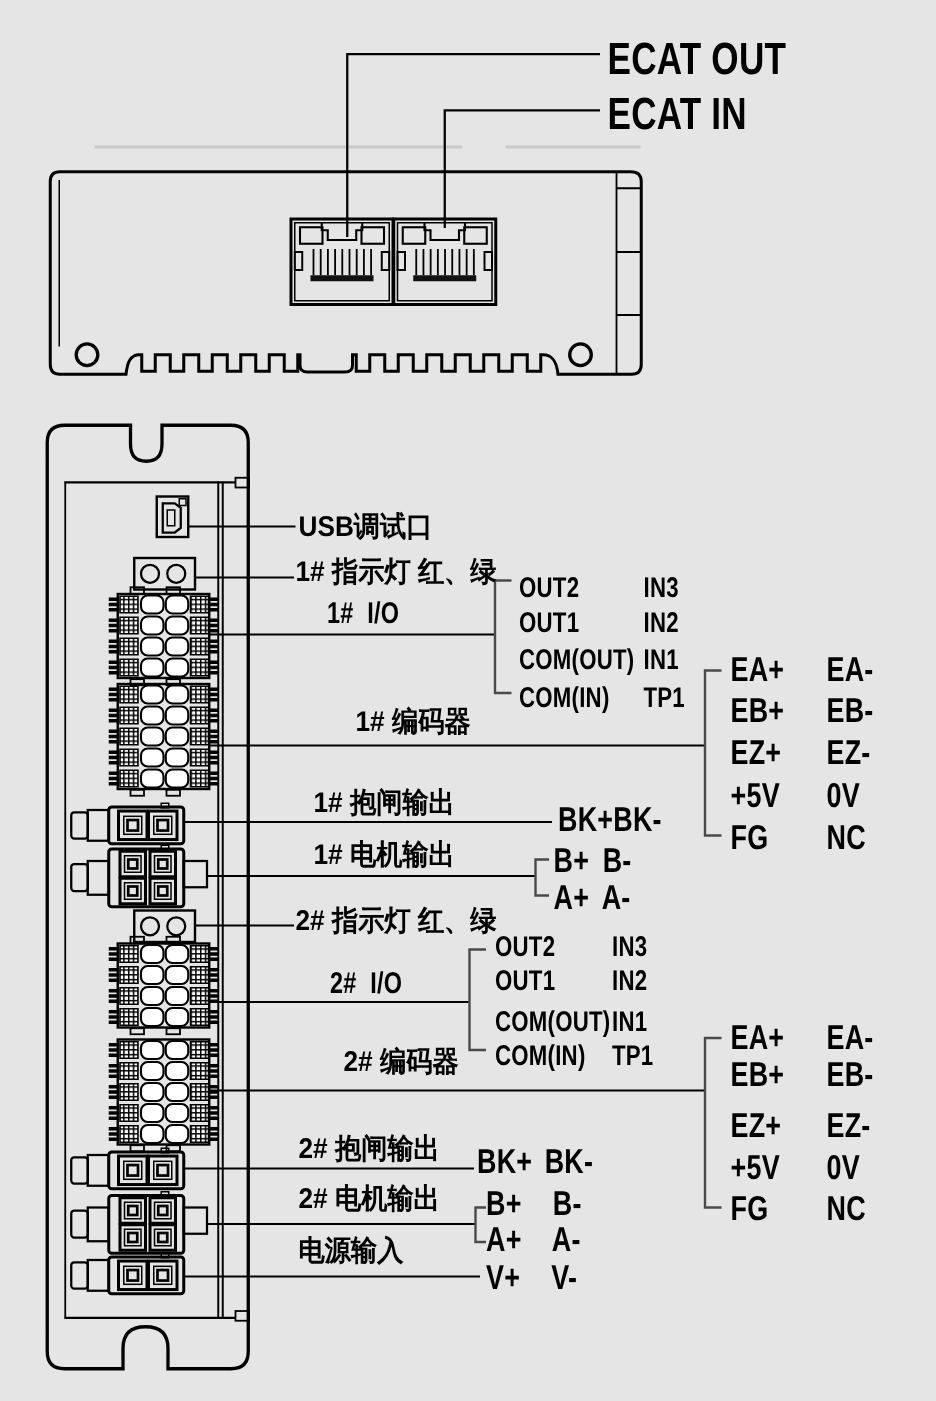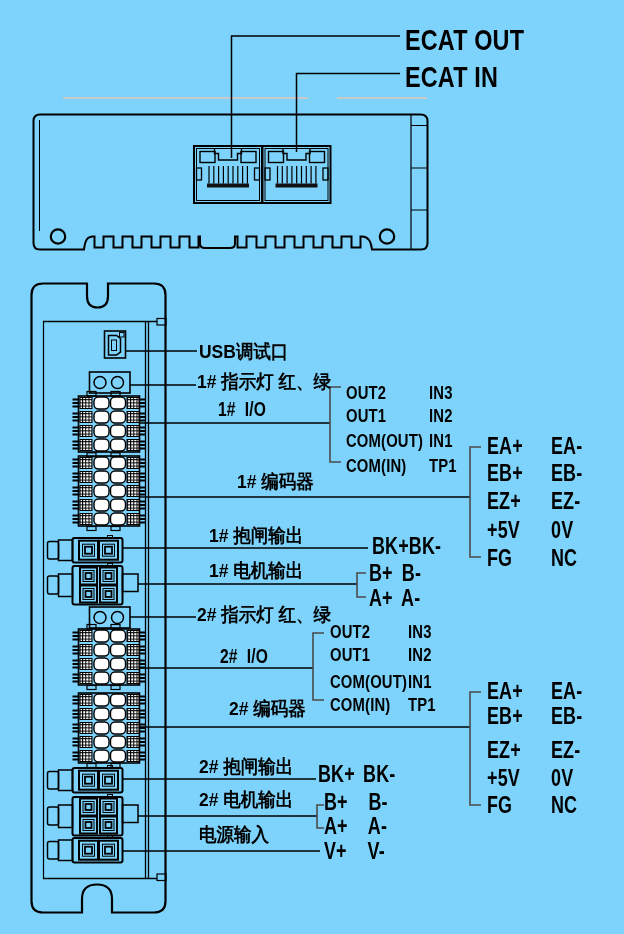--- a/index.html
+++ b/index.html
@@ -1,16 +1,16 @@
 <!DOCTYPE html>
 <html><head>
 <meta charset="utf-8">
 <style>
   html,body{margin:0;padding:0;background:#fff;}
-  #stage{position:relative;width:624px;height:934px;background:#7dd3fc;overflow:hidden;
+  #stage{position:relative;width:624px;height:934px;background:#e5e5e5;overflow:hidden;
          font-family:"Liberation Sans",sans-serif;text-decoration:underline;}
   #stage svg{position:absolute;left:0;top:0;}
   .lbl{position:absolute;line-height:1.12;white-space:nowrap;color:#000;
        transform-origin:0 0;font-family:"Liberation Sans",sans-serif;}
   .cn{font-size:19px;font-weight:700;transform:scaleX(.92);}
   .latin{font-weight:700;transform:scaleX(.78);letter-spacing:.2px;}
   .fs19{font-size:19px}.fs20{font-size:20px}.fs23{font-size:23px}.fs30{font-size:30px}
   .ws4{word-spacing:4px}.ws5{word-spacing:5px}.ws6{word-spacing:6px}.ws20{word-spacing:20px}
 </style>
 </head>

